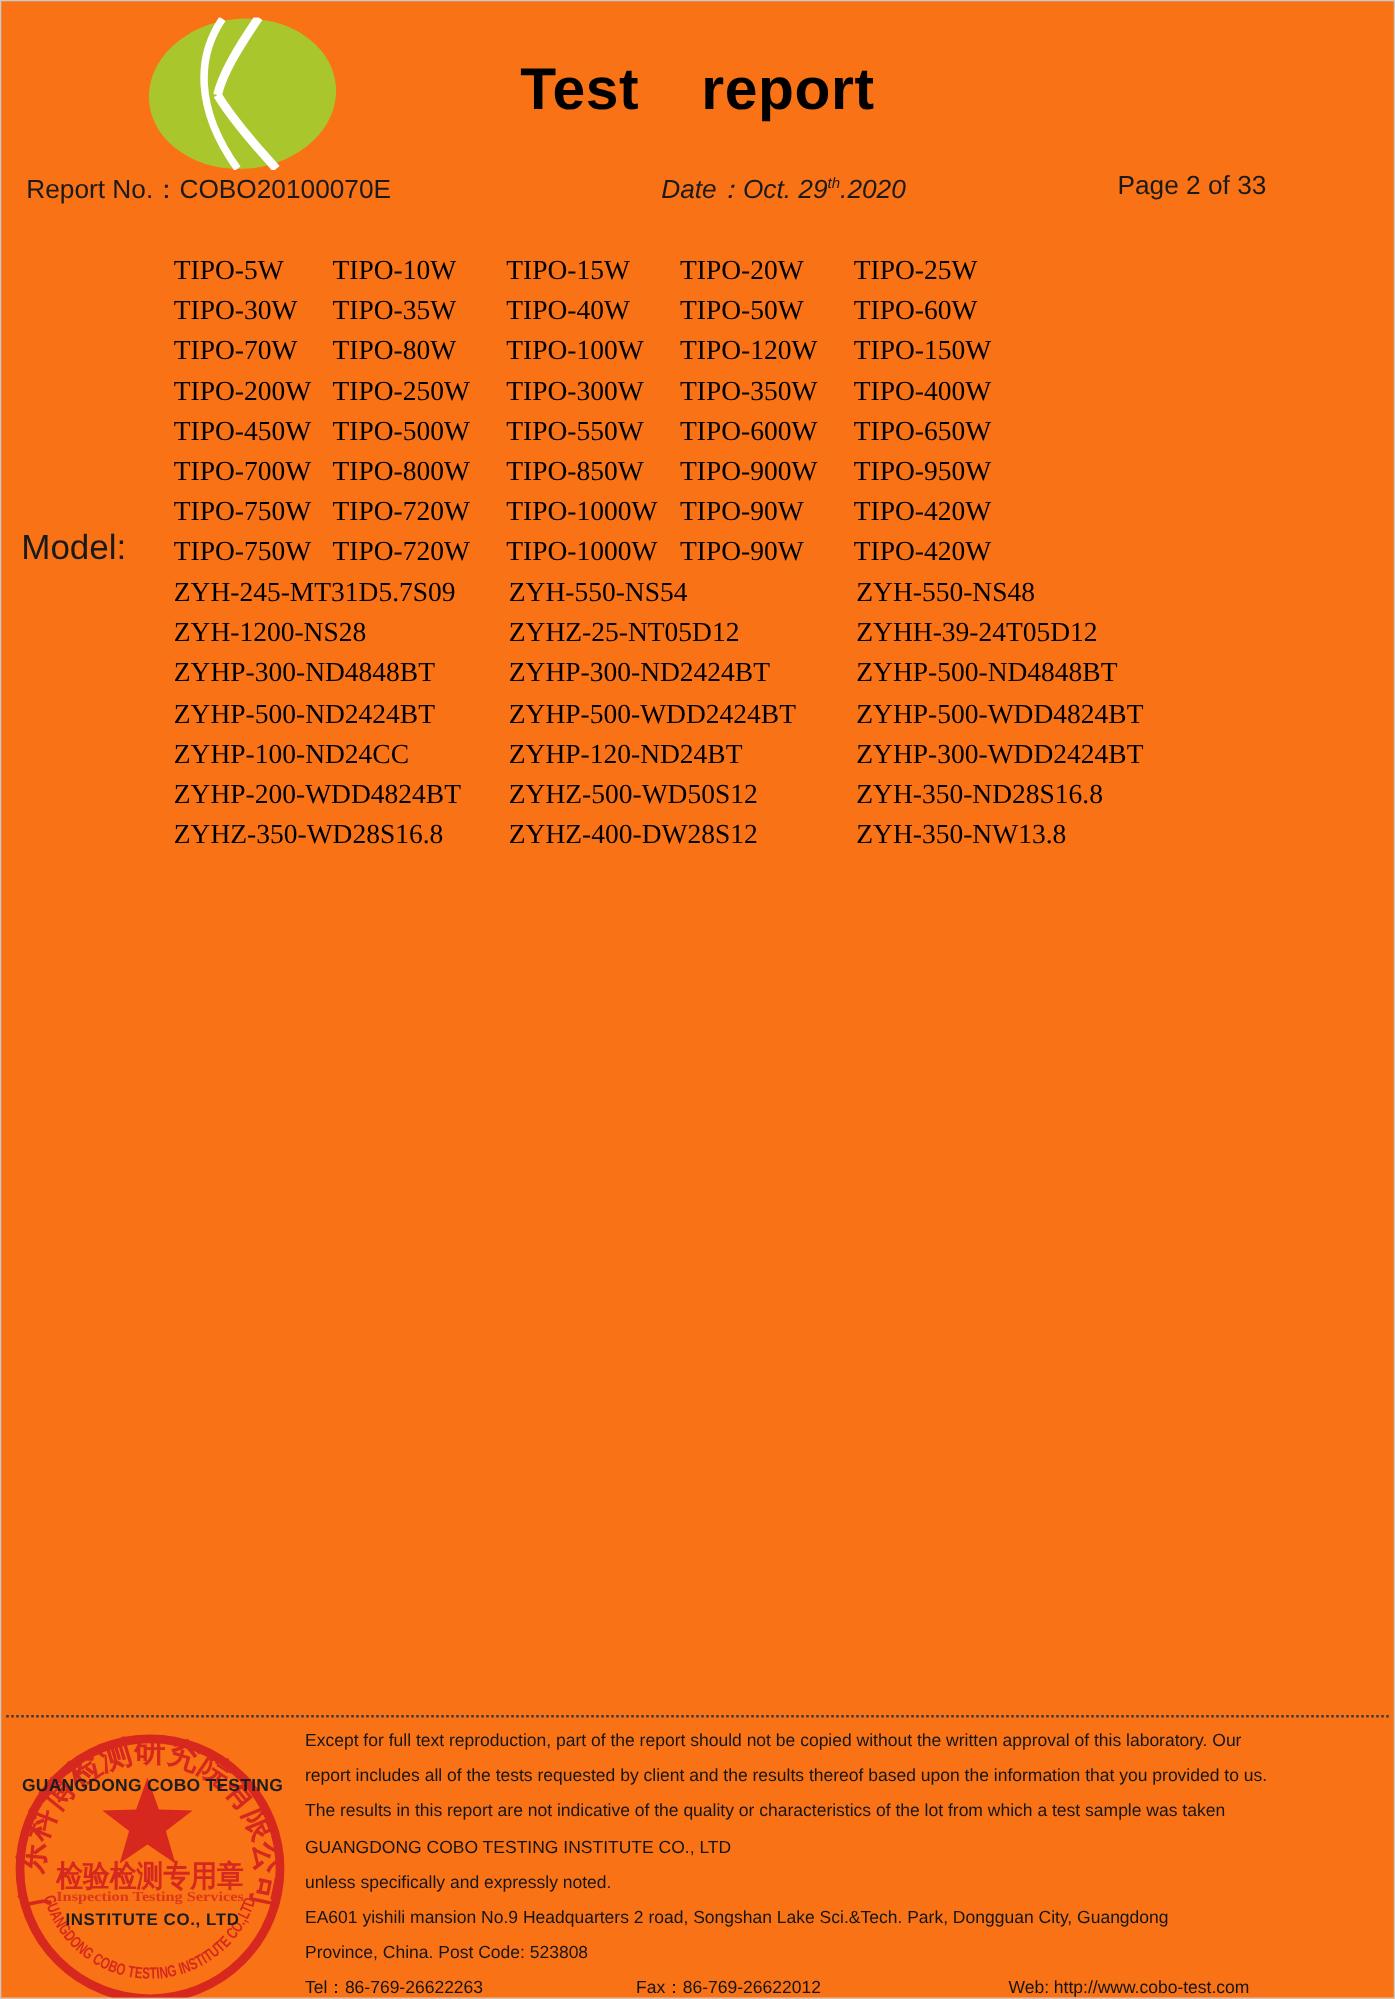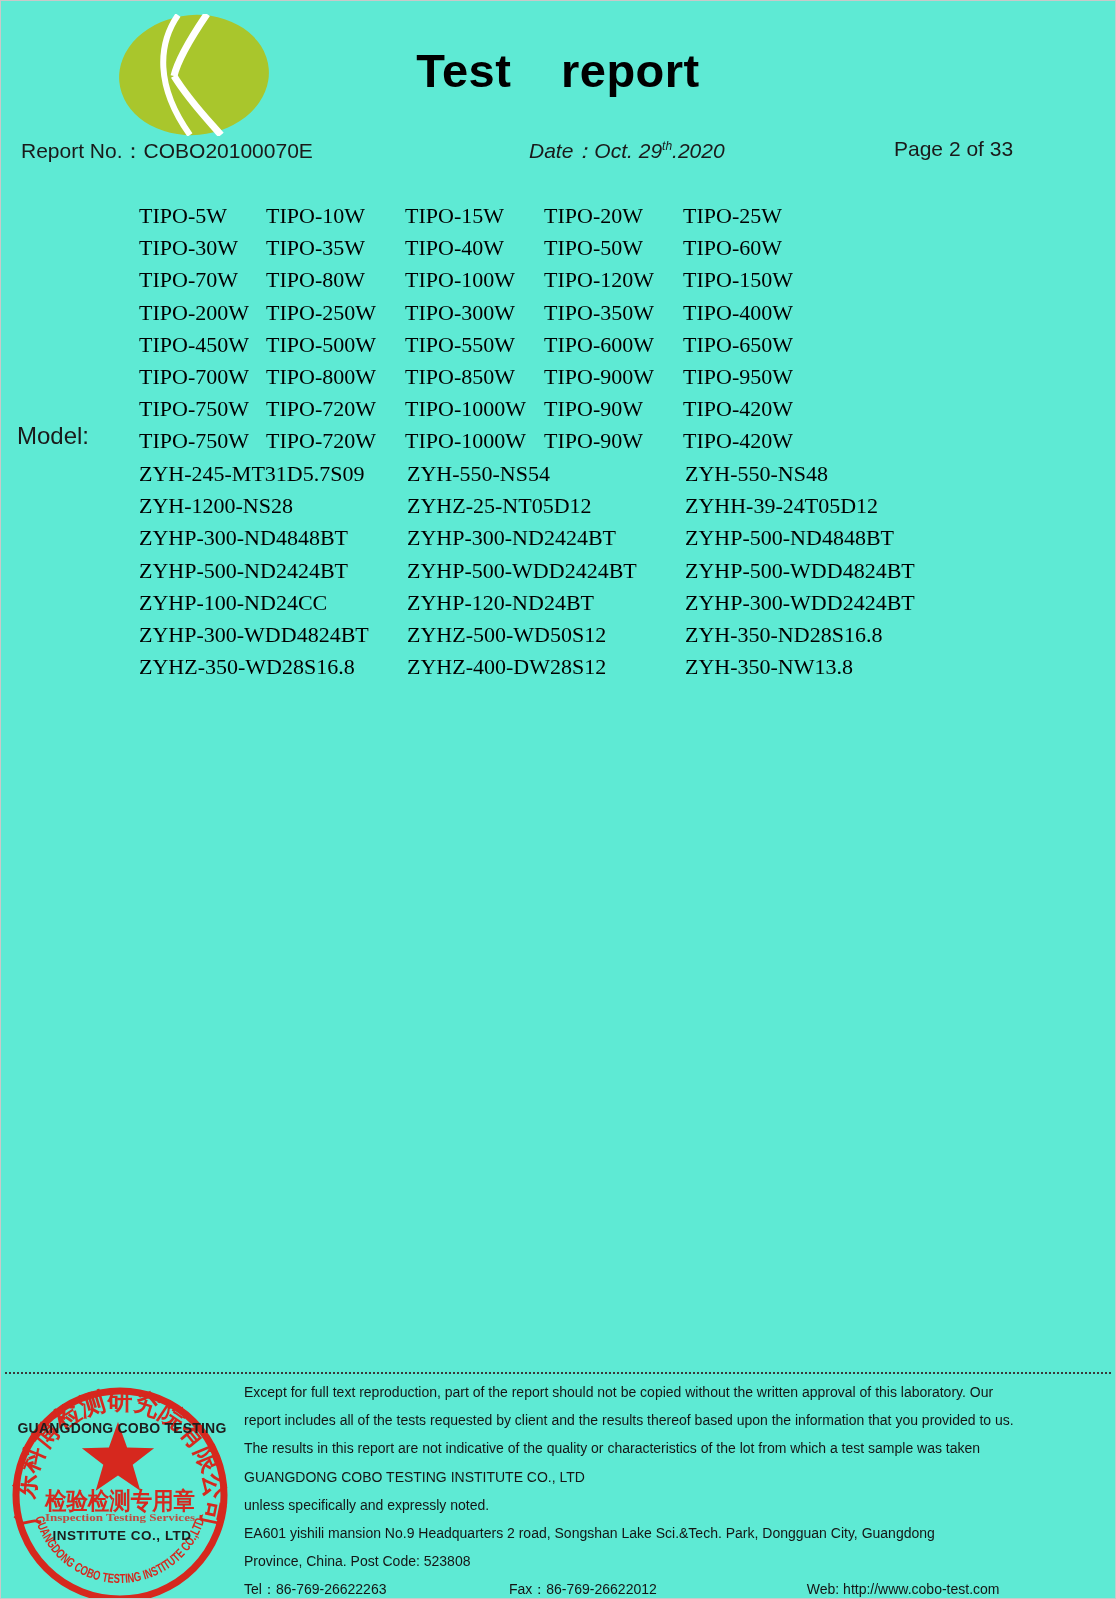--- a/index.html
+++ b/index.html
@@ -1,32 +1,32 @@
 <!DOCTYPE html>
 <html><head>
 <meta charset="utf-8">
 <style>
   html,body { margin:0; padding:0; background:#ffffff; }
   .page {
     position:relative; width:1114px; height:1597px;
-    background:#5eead4; border:1px solid #c9c9c9; overflow:hidden;
+    background:#f97316; border:1px solid #c9c9c9; overflow:hidden;
     font-family:"Liberation Sans", sans-serif; color:#111;
   }
   .logo { position:absolute; left:117px; top:13px; }
   .title {
     position:absolute; left:0; right:0; top:42px; margin:0;
     text-align:center; font-size:47px; font-weight:bold; color:#000;
     word-spacing:36px; letter-spacing:0.5px;
   }
   .meta { position:absolute; left:0; top:136px; width:100%; height:30px; font-size:21px; color:#1a1a1a; }
   .meta .m-report { position:absolute; left:20px; }
   .meta .m-date   { position:absolute; left:528px;font-style:italic; }
   .meta .m-page   { position:absolute; left:893px;text-align:right; }
   .meta sup { font-size:12px; }
-  .model-label { position:absolute; left:16px; top:421px; font-size:24px; color:#1a1a1a; }
+  .model-label { position:absolute; left:16px; top:421px; font-size:28px; color:#1a1a1a; }
   .model-grid {
     position:absolute; display:grid;
     font-family:"Liberation Serif", serif; font-size:22px; line-height:32.2px; color:#000;
     white-space:nowrap;
   }
   .tipo-grid { left:138px; top:199px; grid-template-columns:127px 139px 139px 139px 141px; }
   .zyh-grid  { left:138px; top:457px; grid-template-columns:268px 278px 340px; }
   .sep { position:absolute; left:4px; right:4px; top:1371px; height:0; border-top:2px dotted #3a3a3a; }
   .f-block { position:absolute; left:243px; top:1377px; width:862px; font-size:14px; line-height:28.2px; color:#151515; }
   .f-line { height:28.2px; overflow:visible; white-space:nowrap; }
@@ -109,21 +109,21 @@
       <div>ZYHH-39-24T05D12</div>
       <div>ZYHP-300-ND4848BT</div>
       <div>ZYHP-300-ND2424BT</div>
       <div>ZYHP-500-ND4848BT</div>
       <div>ZYHP-500-ND2424BT</div>
       <div>ZYHP-500-WDD2424BT</div>
       <div>ZYHP-500-WDD4824BT</div>
       <div>ZYHP-100-ND24CC</div>
       <div>ZYHP-120-ND24BT</div>
       <div>ZYHP-300-WDD2424BT</div>
-      <div>ZYHP-300-WDD4824BT</div>
+      <div>ZYHP-200-WDD4824BT</div>
       <div>ZYHZ-500-WD50S12</div>
       <div>ZYH-350-ND28S16.8</div>
       <div>ZYHZ-350-WD28S16.8</div>
       <div>ZYHZ-400-DW28S12</div>
       <div>ZYH-350-NW13.8</div>
     </div>
 
   <div class="sep"></div>
 
   <svg class="stamp" width="230" height="230" viewBox="0 0 230 230" xmlns="http://www.w3.org/2000/svg" xmlns:xlink="http://www.w3.org/1999/xlink">

